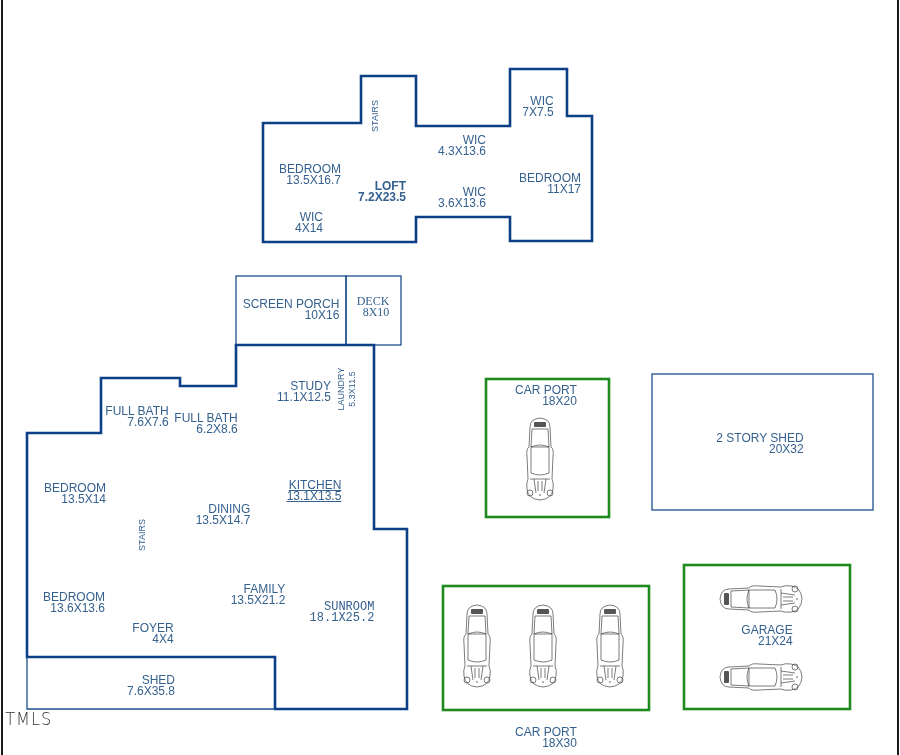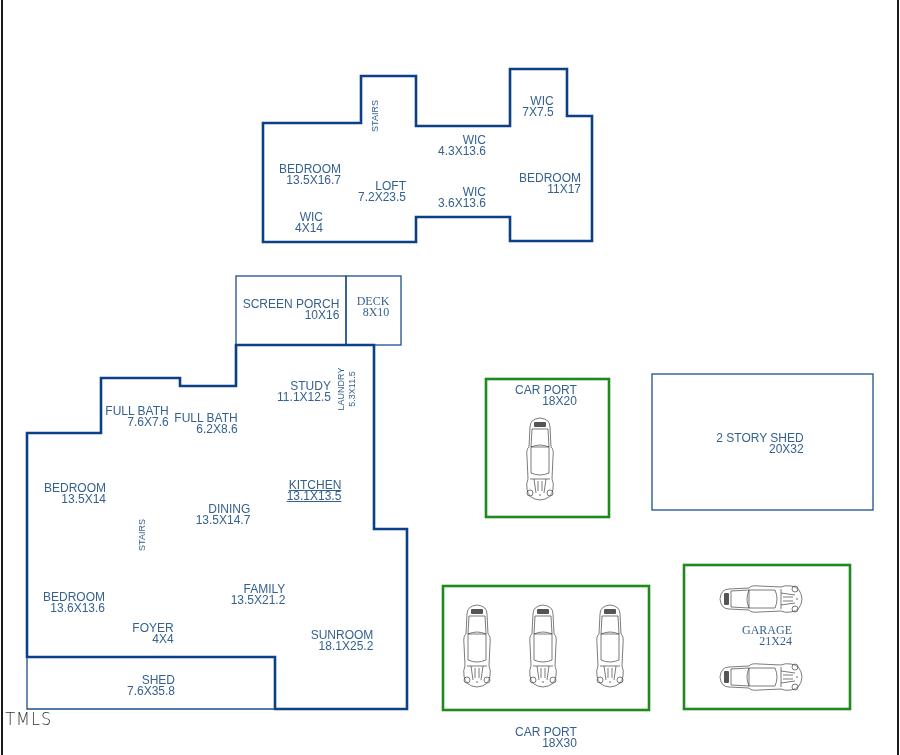--- a/index.html
+++ b/index.html
@@ -71,21 +71,21 @@
     <span>7X7.5</span>
   </div>
 <div class="lbl" style="left:462px; top:135px;">
     <span>WIC</span>
     <span>4.3X13.6</span>
   </div>
 <div class="lbl" style="left:310px; top:164px;">
     <span>BEDROOM</span>
     <span>13.5X16.7</span>
   </div>
-<div class="lbl" style="left:382px; top:181px;">
+<div class="lbl" style="left:382px; top:181px;font-weight:bold;">
     <span>LOFT</span>
     <span>7.2X23.5</span>
   </div>
 <div class="lbl" style="left:462px; top:187px;">
     <span>WIC</span>
     <span>3.6X13.6</span>
   </div>
 <div class="lbl" style="left:550px; top:173px;">
     <span>BEDROOM</span>
     <span>11X17</span>
@@ -139,39 +139,39 @@
     <span>13.5X21.2</span>
   </div>
 <div class="lbl" style="left:74px; top:592px;">
     <span>BEDROOM</span>
     <span>13.6X13.6</span>
   </div>
 <div class="lbl" style="left:153px; top:623px;">
     <span>FOYER</span>
     <span>4X4</span>
   </div>
-<div class="lbl" style="left:342px; top:630px;">
+<div class="lbl" style="left:342px; top:602px;font-family:Liberation Mono, monospace;">
     <span>SUNROOM</span>
     <span>18.1X25.2</span>
   </div>
 <div class="lbl" style="left:151px; top:675px;">
     <span>SHED</span>
     <span>7.6X35.8</span>
   </div>
 
 <div class="lbl" style="left:546px; top:385px;">
     <span>CAR PORT</span>
     <span>18X20</span>
   </div>
 <div class="lbl" style="left:760px; top:433px;">
     <span>2 STORY SHED</span>
     <span>20X32</span>
   </div>
 <div class="lbl" style="left:546px; top:727px;">
     <span>CAR PORT</span>
     <span>18X30</span>
   </div>
-<div class="lbl" style="left:767px; top:625px;font-family:Liberation Serif, serif;">
+<div class="lbl" style="left:767px; top:625px;">
     <span>GARAGE</span>
     <span>21X24</span>
   </div>
 
 <div class="watermark">TMLS</div>
 
 </body></html>

